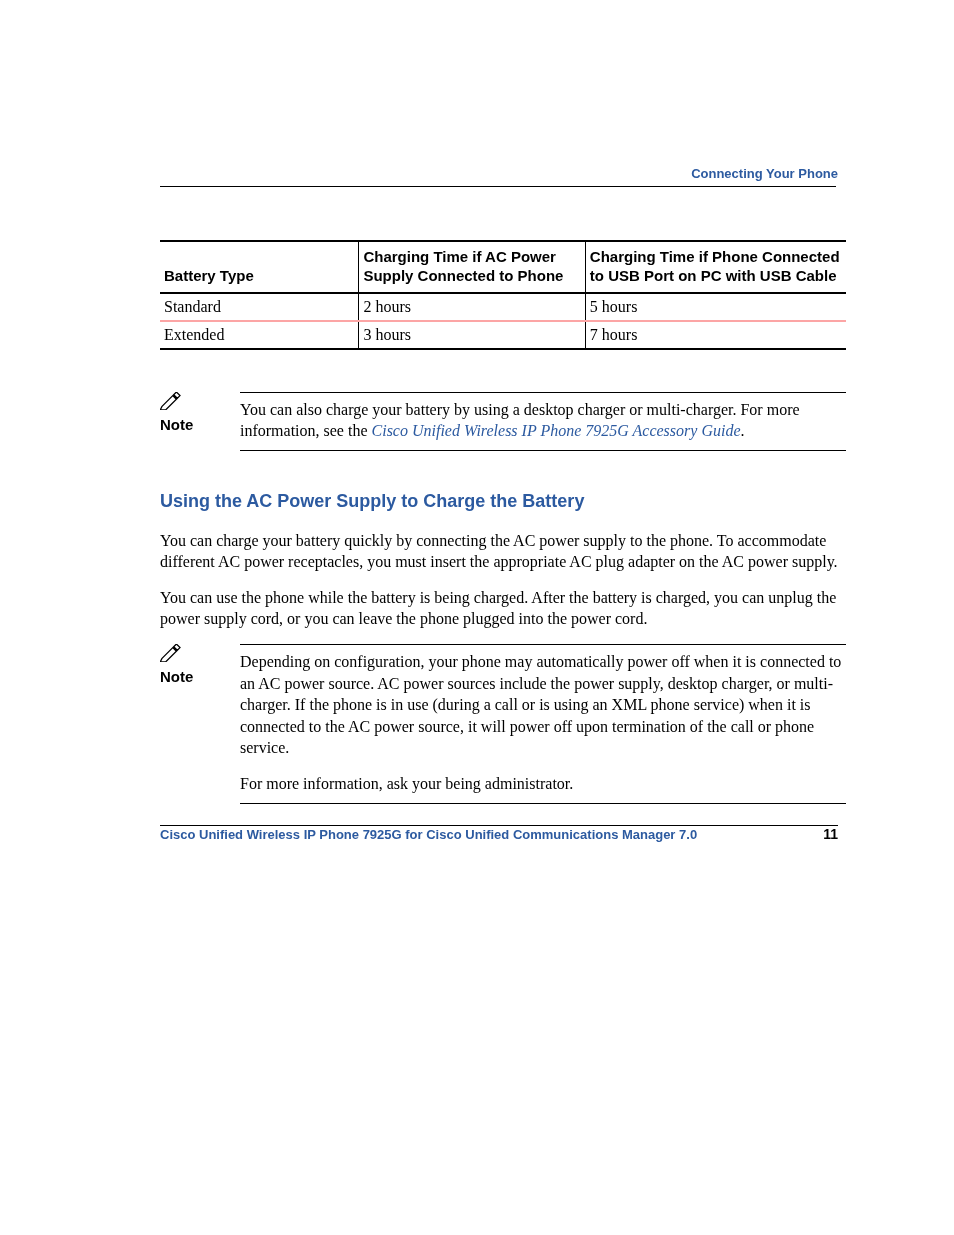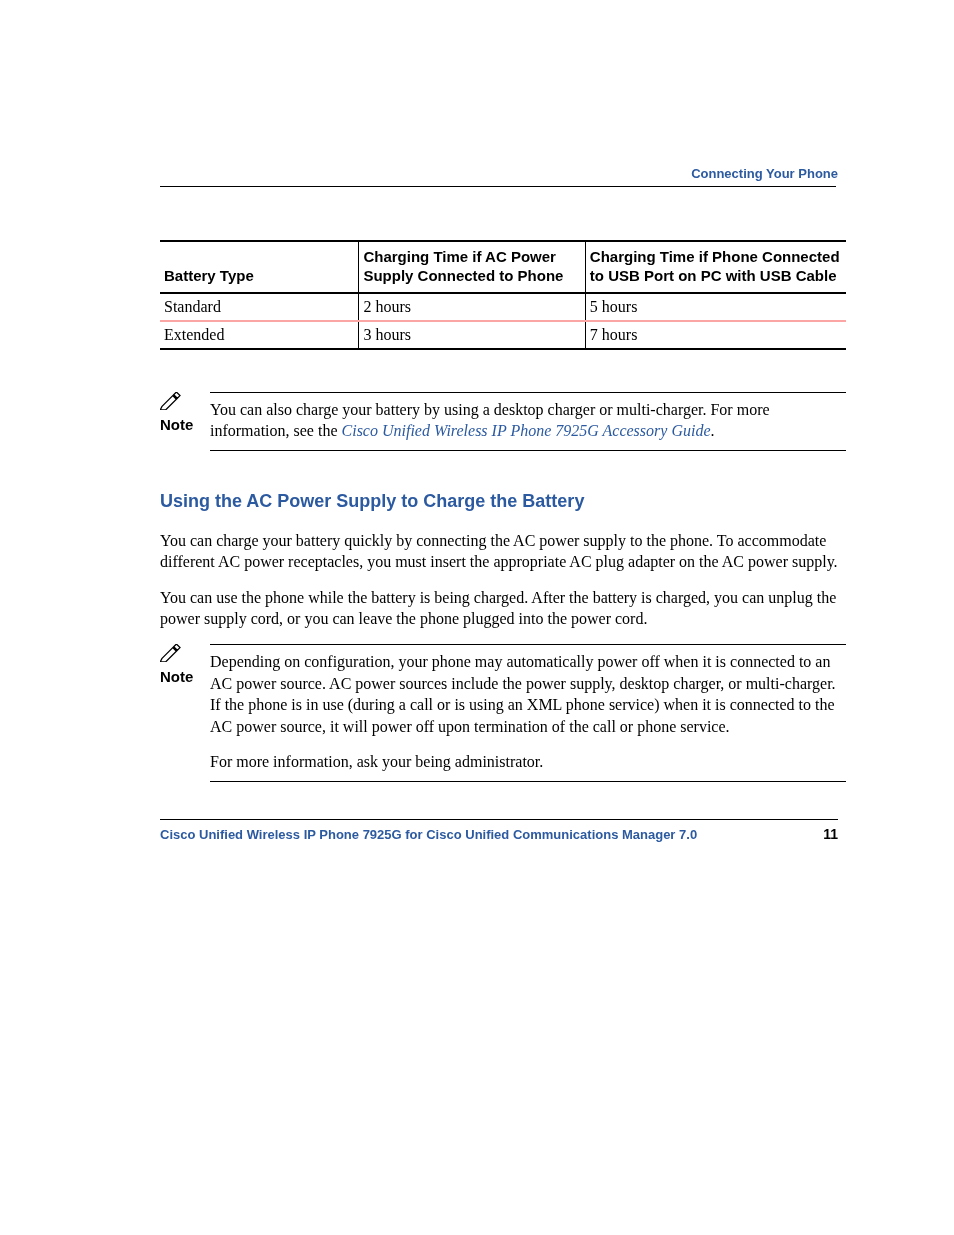--- a/index.html
+++ b/index.html
@@ -11,26 +11,26 @@
     table.charge { width: 100%; border-collapse: collapse; font-size: 16px; }
     table.charge th { text-align: left; font-family: Arial, Helvetica, sans-serif; font-weight: bold; font-size: 15px; padding: 6px 6px 6px 4px; border-top: 2px solid #000; border-bottom: 2px solid #000; vertical-align: bottom; line-height: 1.25; }
     table.charge th + th, table.charge td + td { border-left: 1px solid #000; }
     table.charge td { padding: 4px 6px 4px 4px; border-bottom: 2px solid #fca5a5; font-family: "Times New Roman", Times, serif; font-size: 16px; }
     table.charge tr:last-child td { border-bottom: 2px solid #000; }
     .note-block { display: flex; align-items: flex-start; margin-top: 42px; }
     .note-label-wrap { width: 50px; flex: 0 0 50px; text-align: left; }
     .note-label { font-family: Liberation Sans, sans-serif; font-weight: bold; font-size: 15px; }
     .note-icon { display: block; margin-bottom: 2px; }
     .note-icon svg { width: 22px; height: 18px; }
-    .note-body { flex: 1; border-top: 1px solid #000; border-bottom: 1px solid #000; padding: 6px 0 8px 0; font-size: 16px; line-height: 1.35; }
+    .note-body { flex: 1; border-top: 1px solid #000; border-bottom: 1px solid #000; padding: 6px 0 8px 0; font-size: 16px; line-height: 1.35; margin-left: 30px; }
     .note-body p + p { margin-top: 14px; }
     a.doc-link { color: #2c5aa0; font-style: italic; text-decoration: none; }
     h2.section { color: #2c5aa0; font-family: Arial, Helvetica, sans-serif; font-weight: bold; font-size: 18px; margin-top: 40px; margin-bottom: 18px; }
     p.body { font-size: 16px; line-height: 1.35; margin-bottom: 14px; }
-    .footer { position: absolute; left: 160px; right: 116px; bottom: 168px; border-top: 1px solid #000; padding-top: 6px; display: flex; justify-content: space-between; align-items: baseline; }
+    .footer { position: absolute; left: 160px; right: 116px; bottom: 168px; border-top: 1px solid #000; display: flex; justify-content: space-between; align-items: baseline; }
     .footer-title { color: #2c5aa0; font-family: Arial, Helvetica, sans-serif; font-weight: bold; font-size: 13px; }
     .footer-page { color: #000; font-family: Arial, Helvetica, sans-serif; font-weight: bold; font-size: 14px; }
     .col1 { width: 29%; }
     .col2 { width: 33%; }
     .col3 { width: 38%; }
   </style>
 </head>
 <body>
 
 <div class="page">

